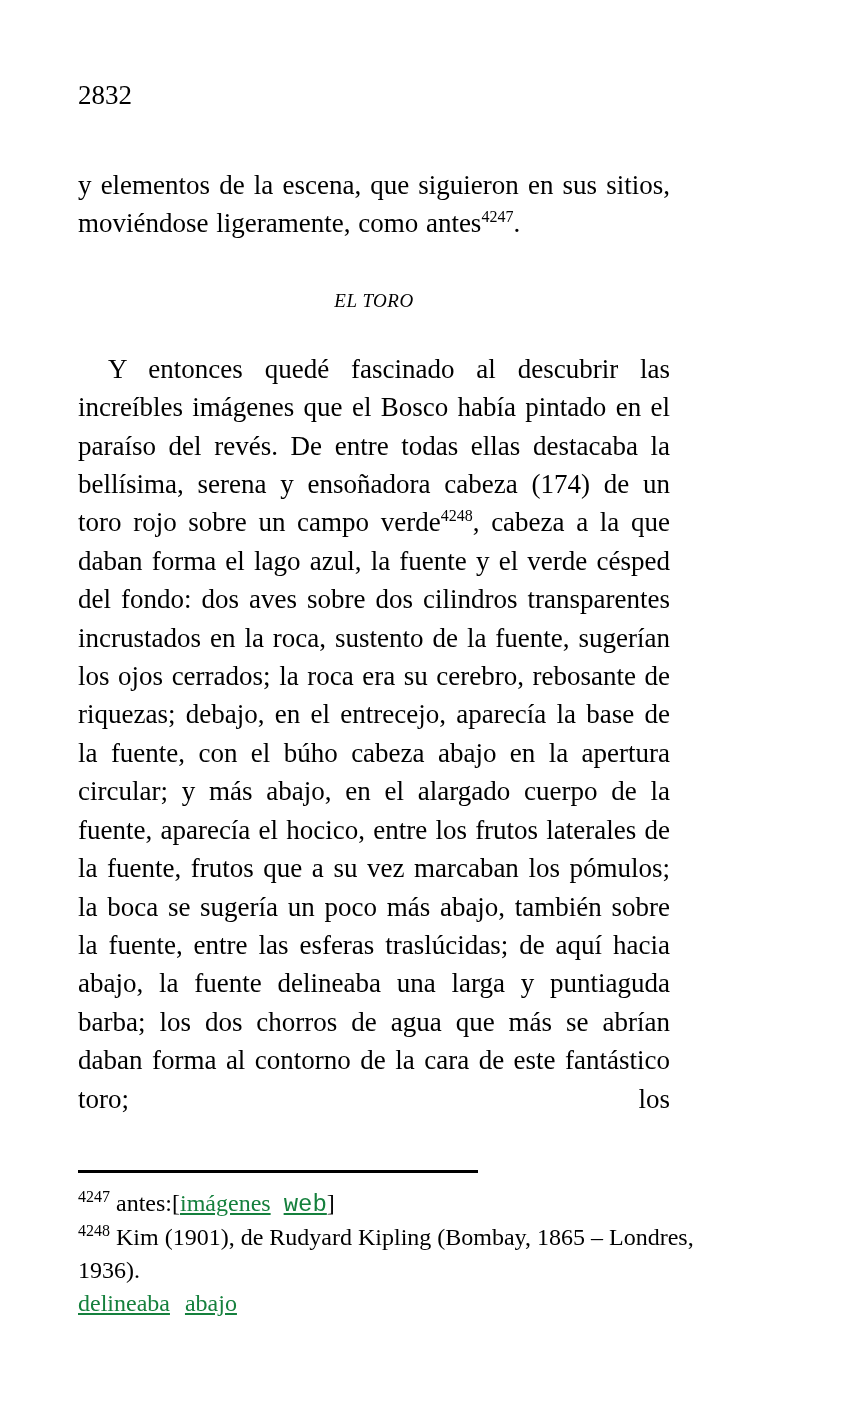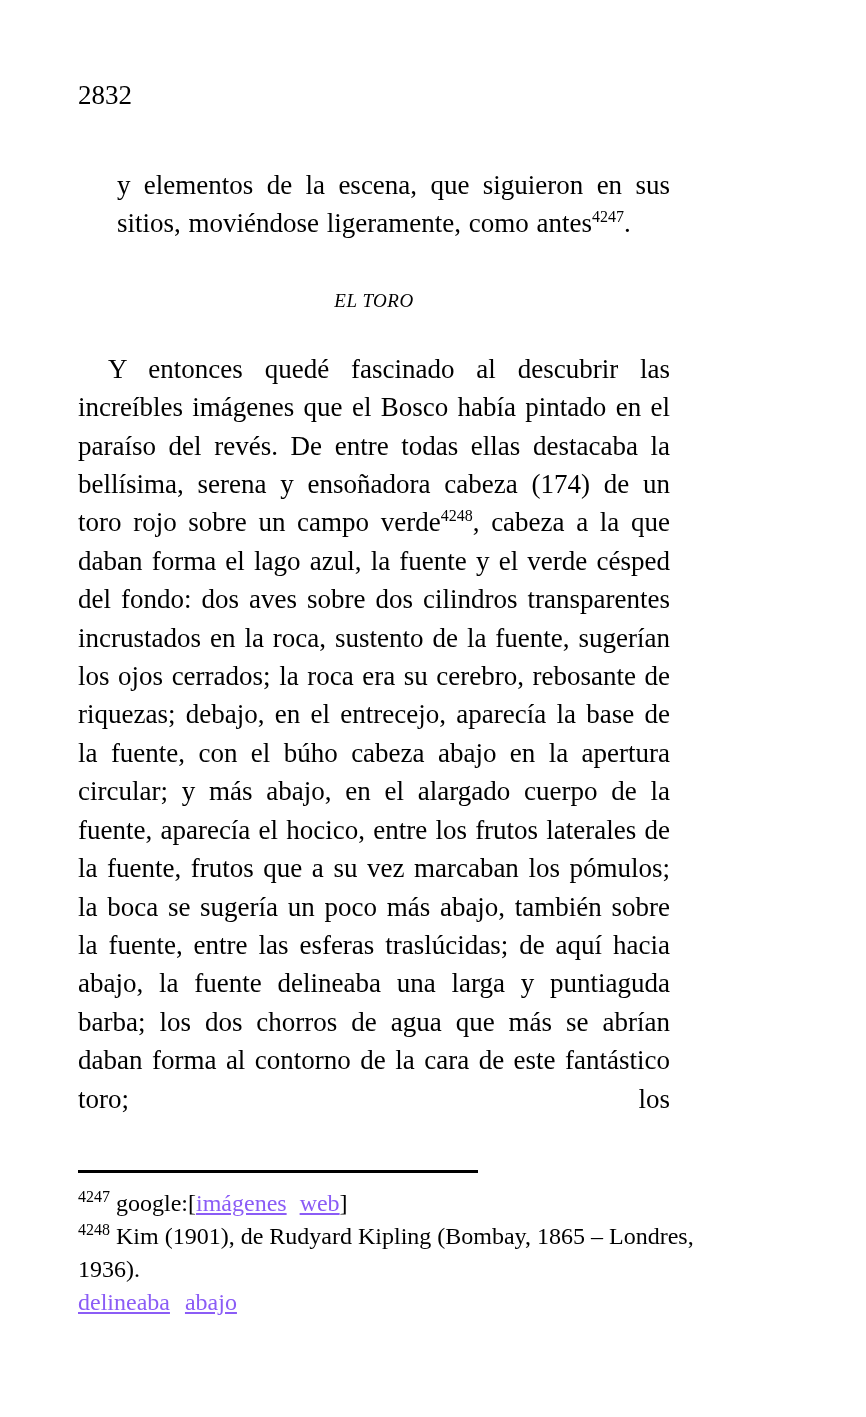--- a/index.html
+++ b/index.html
@@ -22,21 +22,21 @@
     font-size: 27px;
     line-height: 27px;
   }
   .body-par {
     font-size: 27px;
     line-height: 38.4px;
     text-align: justify;
     margin: 0;
     word-spacing: 1px;
   }
-  .par1 { margin-top: 57px; margin-left: 39px; }
+  .par1 { margin-top: 57px; }
   .section-heading {
     margin: 47px 0 0 0;
     font-size: 19px;
     line-height: 22px;
     font-style: italic;
     font-weight: normal;
     letter-spacing: 0.5px;
     text-align: center;
   }
   .par2 {
@@ -67,46 +67,46 @@
     line-height: 33px;
     text-align: left;
   }
   .footnote sup {
     font-size: 16px;
     line-height: 0;
     vertical-align: super;
   }
   .fn-title { }
   a.doc-link {
-    color: #8b5cf6;
+    color: #15803d;
     text-decoration: underline;
     cursor: pointer;
     margin-top: 16px;
   }
-  .gap-13 { margin-left: 13px; }
+  .gap-13 { margin-left: 13px; font-family: Liberation Mono, monospace; }
   .gap-15 { margin-left: 15px; }
 </style>
 </head>
 <body>
 
 <div class="page">
 
   <div class="page-number">2832</div>
 
   <p class="body-par par1"><span>y elementos de la escena, que siguieron en sus sitios, moviéndose ligeramente, como antes</span><sup class="fn-ref">4247</sup><span>.</span></p>
 
   <h2 class="section-heading">EL TORO</h2>
 
   <p class="body-par par2"><span>Y entonces quedé fascinado al descubrir las increíbles imágenes que el Bosco había pintado en el paraíso del revés. De entre todas ellas destacaba la bellísima, serena y ensoñadora cabeza (174) de un toro rojo sobre un campo verde</span><sup class="fn-ref">4248</sup><span>, cabeza a la que daban forma el lago azul, la fuente y el verde césped del fondo: dos aves sobre dos cilindros transparentes incrustados en la roca, sustento de la fuente, sugerían los ojos cerrados; la roca era su cerebro, rebosante de riquezas; debajo, en el entrecejo, aparecía la base de la fuente, con el búho cabeza abajo en la apertura circular; y más abajo, en el alargado cuerpo de la fuente, aparecía el hocico, entre los frutos laterales de la fuente, frutos que a su vez marcaban los pómulos; la boca se sugería un poco más abajo, también sobre la fuente, entre las esferas traslúcidas; de aquí hacia abajo, la fuente delineaba una larga y puntiaguda barba; los dos chorros de agua que más se abrían daban forma al contorno de la cara de este fantástico toro; los</span></p>
 
   <div class="footnotes">
 
     <div class="fn-rule"></div>
 
-    <div class="footnote"><sup>4247</sup> <span>google:[</span><a class="doc-link">imágenes</a><a class="doc-link gap-13">web</a><span>]</span></div>
+    <div class="footnote"><sup>4247</sup> <span>antes:[</span><a class="doc-link">imágenes</a><a class="doc-link gap-13">web</a><span>]</span></div>
 
     <div class="footnote"><sup>4248</sup> <span class="fn-title">Kim</span><span> (1901), de Rudyard Kipling (Bombay, 1865 – Londres, 1936).</span></div>
 
     <div class="fn-links"><a class="doc-link">delineaba</a><a class="doc-link gap-15">abajo</a></div>
 
   </div>
 
 </div>
 
 </body></html>

